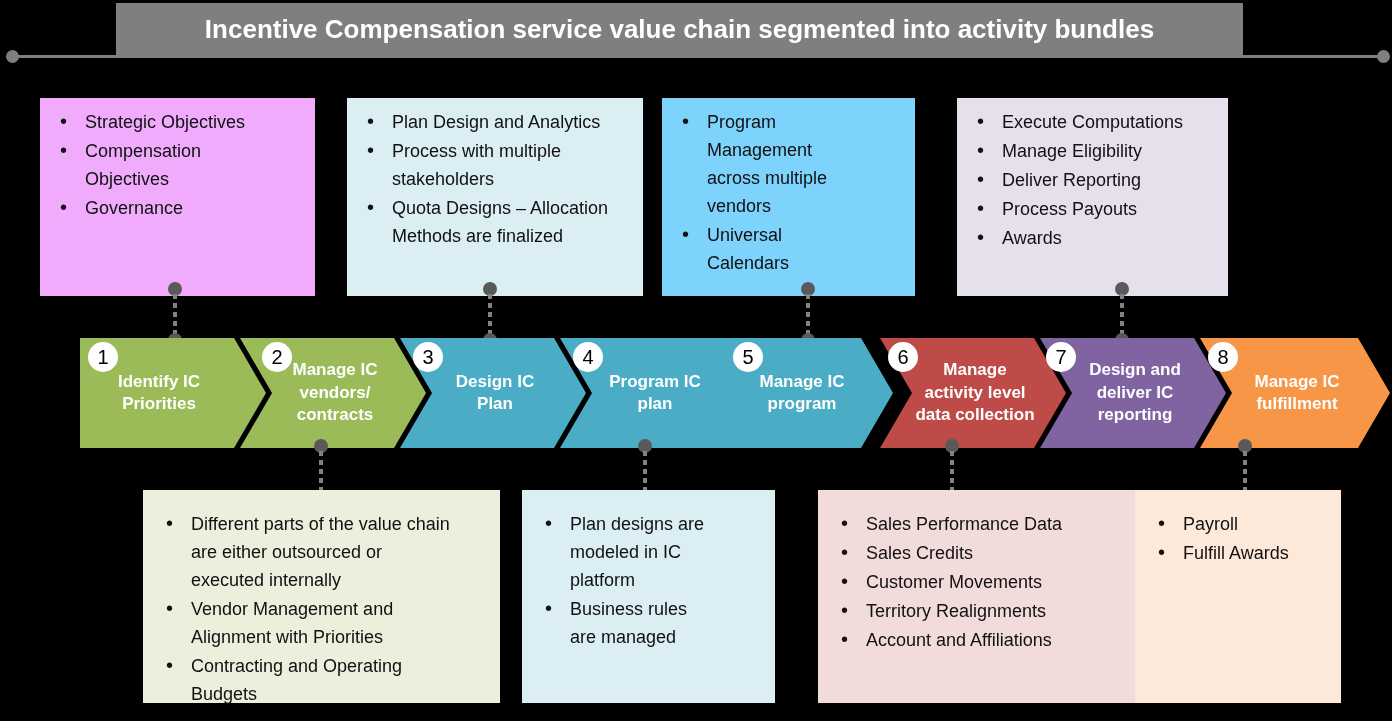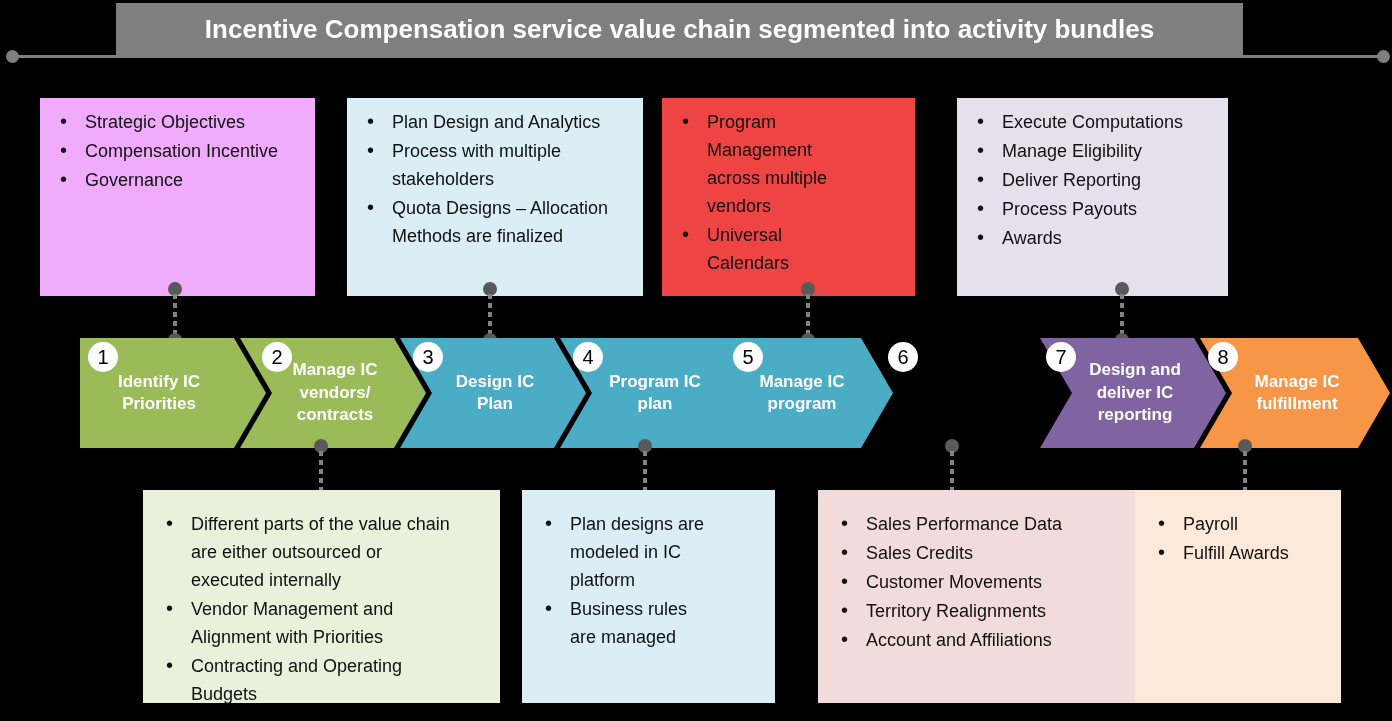--- a/index.html
+++ b/index.html
@@ -21,21 +21,21 @@
   
   .note { position:absolute; box-sizing:border-box; padding:10px 12px 8px 18px; color:#111; }
   .note ul { list-style:none; margin:0; padding:0; }
   .note li { position:relative; padding-left:27px; font-size:18px; line-height:28px; margin-bottom:1px; }
   .note li::before { content:"•"; position:absolute; left:2px; top:-1px; font-size:20px; }
 
   .tb { top:98px; height:198px; }
   .bb { top:490px; height:213px; padding-top:20px;padding-left:21px; }
   .tb1 { left:40px;   width:275px; background:#f0abfc; padding-right:30px; }
   .tb2 { left:347px;  width:296px; background:#DAEEF3; }
-  .tb3 { left:662px;  width:253px; background:#ef4444; padding-right:50px; }
+  .tb3 { left:662px;  width:253px; background:#7dd3fc; padding-right:50px; }
   .tb4 { left:957px;  width:271px; background:#E6E0EC; }
   .bb1 { left:143px;  width:357px; background:#EAF0DC; padding-right:45px; }
   .bb2 { left:522px;  width:253px; background:#DAEEF3; padding-right:60px; }
   .bb3 { left:818px;  width:328px; background:#F2DCDB; }
   .bb4 { left:1135px; width:206px; background:#FDE9D9; }
 
   
   .chev {
     position:absolute; top:338px; height:110px; width:186px;
     display:flex; align-items:center; justify-content:center; text-align:center;
@@ -81,21 +81,21 @@
   <div class="rule"></div>
   <div class="endcap left"></div>
   <div class="endcap right"></div>
   <div class="banner">
     <h1>Incentive Compensation service value chain segmented into activity bundles</h1>
   </div>
 
   <div class="note tb tb1">
     <ul>
         <li>Strategic Objectives</li>
-        <li>Compensation Incentive</li>
+        <li>Compensation Objectives</li>
         <li>Governance</li>
       </ul>
   </div>
   <div class="note tb tb2">
     <ul>
         <li>Plan Design and Analytics</li>
         <li>Process with multiple stakeholders</li>
         <li>Quota Designs – Allocation Methods are finalized</li>
       </ul>
   </div>
@@ -143,20 +143,23 @@
     <span>Manage IC vendors/ contracts</span>
   </div>
   <div class="chev notch narrow teal c3">
     <span>Design IC Plan</span>
   </div>
   <div class="chev notch narrow teal c4">
     <span>Program IC plan</span>
   </div>
   <div class="chev notch narrow teal c5">
     <span>Manage IC program</span>
+  </div>
+  <div class="chev notch red c6">
+    <span>Manage activity level data collection</span>
   </div>
   <div class="chev notch purple c7">
     <span>Design and deliver IC reporting</span>
   </div>
   <div class="chev notch narrow orange c8">
     <span>Manage IC fulfillment</span>
   </div>
 
   <div class="badge b1">1</div>
   <div class="badge b2">2</div>

